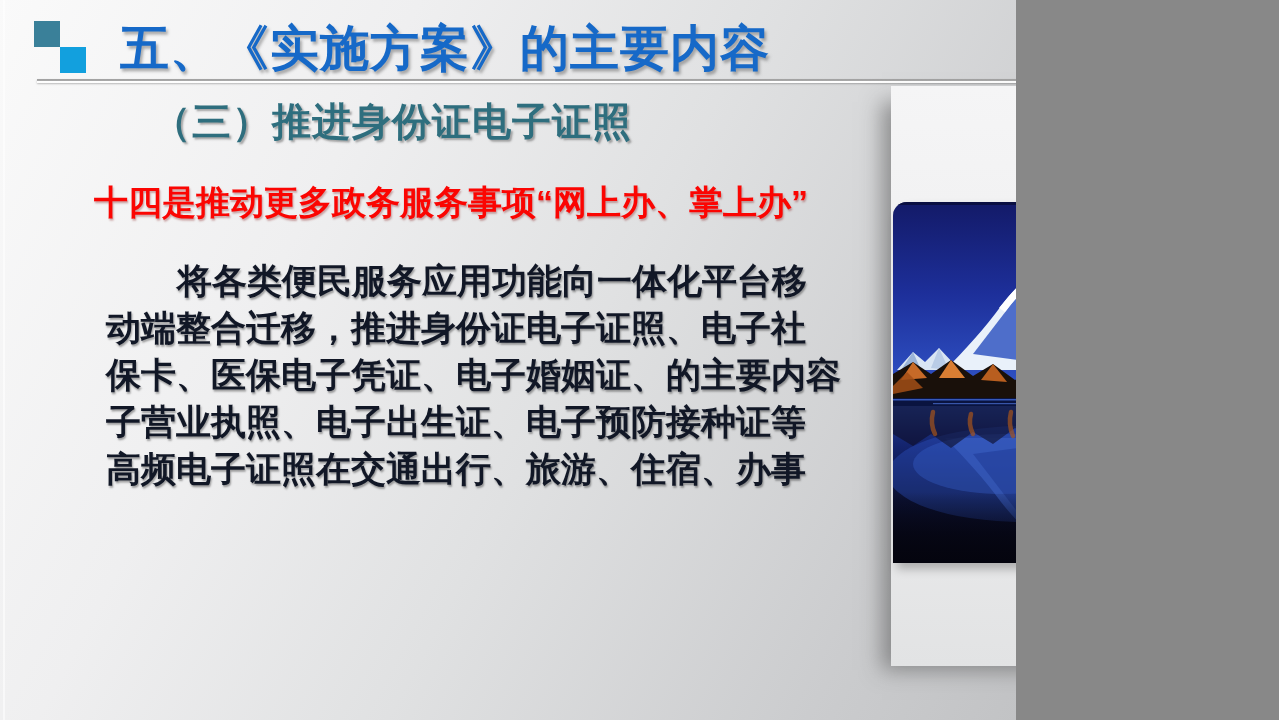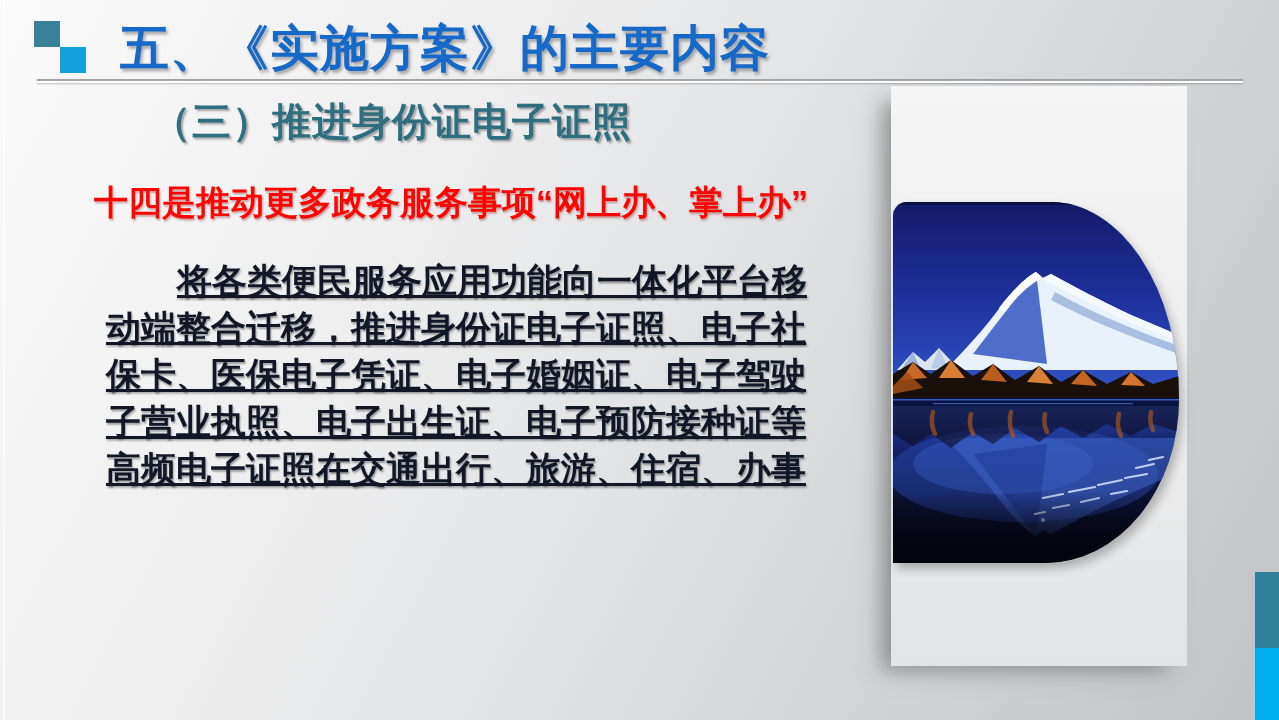--- a/index.html
+++ b/index.html
@@ -1,18 +1,18 @@
 <!DOCTYPE html>
 <html><head>
 <meta charset="utf-8">
 <style>
   html,body{margin:0;padding:0;background:#888;}
   #slide{
     position:relative;
-    width:1279px;height:720px;
+    width:1016px;height:720px;
     overflow:hidden;
     background:linear-gradient(118deg,#fafafa 0%,#efeff0 30%,#e0e1e2 55%,#cbccce 85%,#c2c3c5 100%);
     font-family:"Liberation Serif","DejaVu Serif",serif;
   }
   
   #slide::before{
     content:"";position:absolute;left:3px;top:0;width:2px;height:720px;
     background:rgba(255,255,255,.55);
   }
   
@@ -51,21 +51,21 @@
     white-space:nowrap;
   }
   
   .body-text{
     position:absolute;left:106px;top:258px;width:692px;
     color:#111726;font-weight:bold;font-size:35px;
     text-shadow:1px 1.5px 2px rgba(0,0,0,.35);
   }
   .body-line{
     line-height:47px;height:47px;white-space:nowrap;
-    text-align:justify;text-align-last:justify;text-decoration:underline;
+    text-align:justify;text-align-last:justify;
   }
   .body-line:first-child{text-indent:71px;}
   .body-line:last-child{text-align-last:left;}
   
   .panel{
     position:absolute;left:891px;top:86px;width:296px;height:580px;
     background:linear-gradient(180deg,#f5f5f6 0%,#ececed 60%,#e2e3e4 100%);
     box-shadow:-15px 10px 20px -6px rgba(70,70,70,.5);
   }
   
@@ -93,21 +93,21 @@
 
   <div class="divider"></div>
 
   <div class="section">（三）推进身份证电子证照</div>
 
   <div class="highlight">十四是推动更多政务服务事项“网上办、掌上办”</div>
 
   <div class="body-text">
       <div class="body-line">将各类便民服务应用功能向一体化平台移</div>
       <div class="body-line">动端整合迁移，推进身份证电子证照、电子社</div>
-      <div class="body-line">保卡、医保电子凭证、电子婚姻证、电子驾驶</div>
+      <div class="body-line">保卡、医保电子凭证、电子婚姻证、的主要内容</div>
       <div class="body-line">子营业执照、电子出生证、电子预防接种证等</div>
       <div class="body-line">高频电子证照在交通出行、旅游、住宿、办事</div>
     </div>
 
   <div class="panel"></div>
 
   <div class="photo" title="snow-capped mountain with orange-lit foothills reflected in a lake at dusk">
     <svg viewBox="0 0 286 361" preserveAspectRatio="none">
       <defs>
         <linearGradient id="sky" x1="0" y1="0" x2="0" y2="1">

